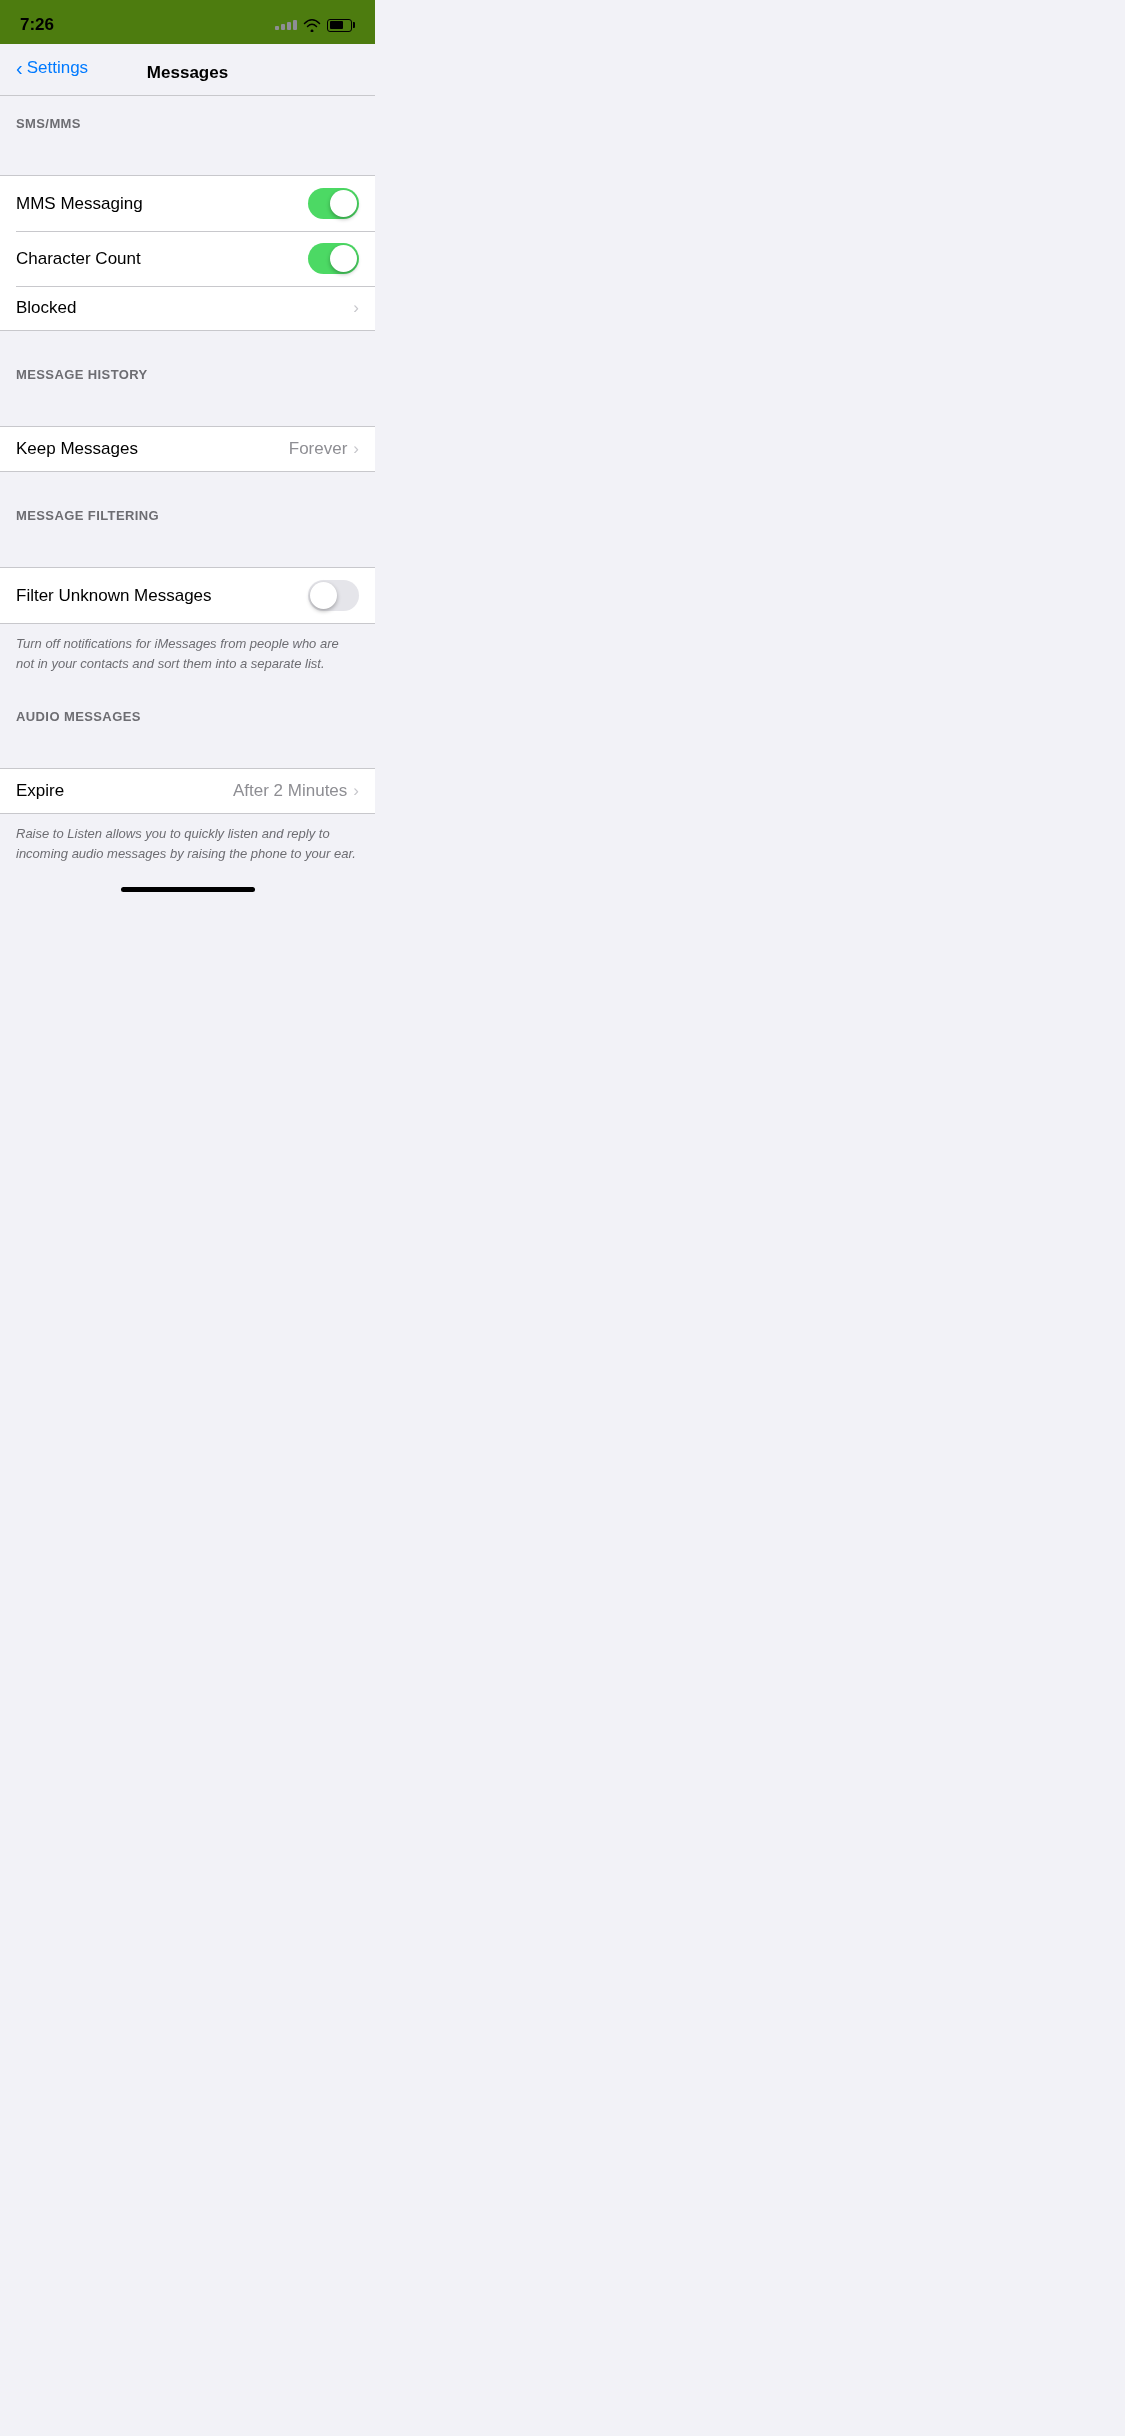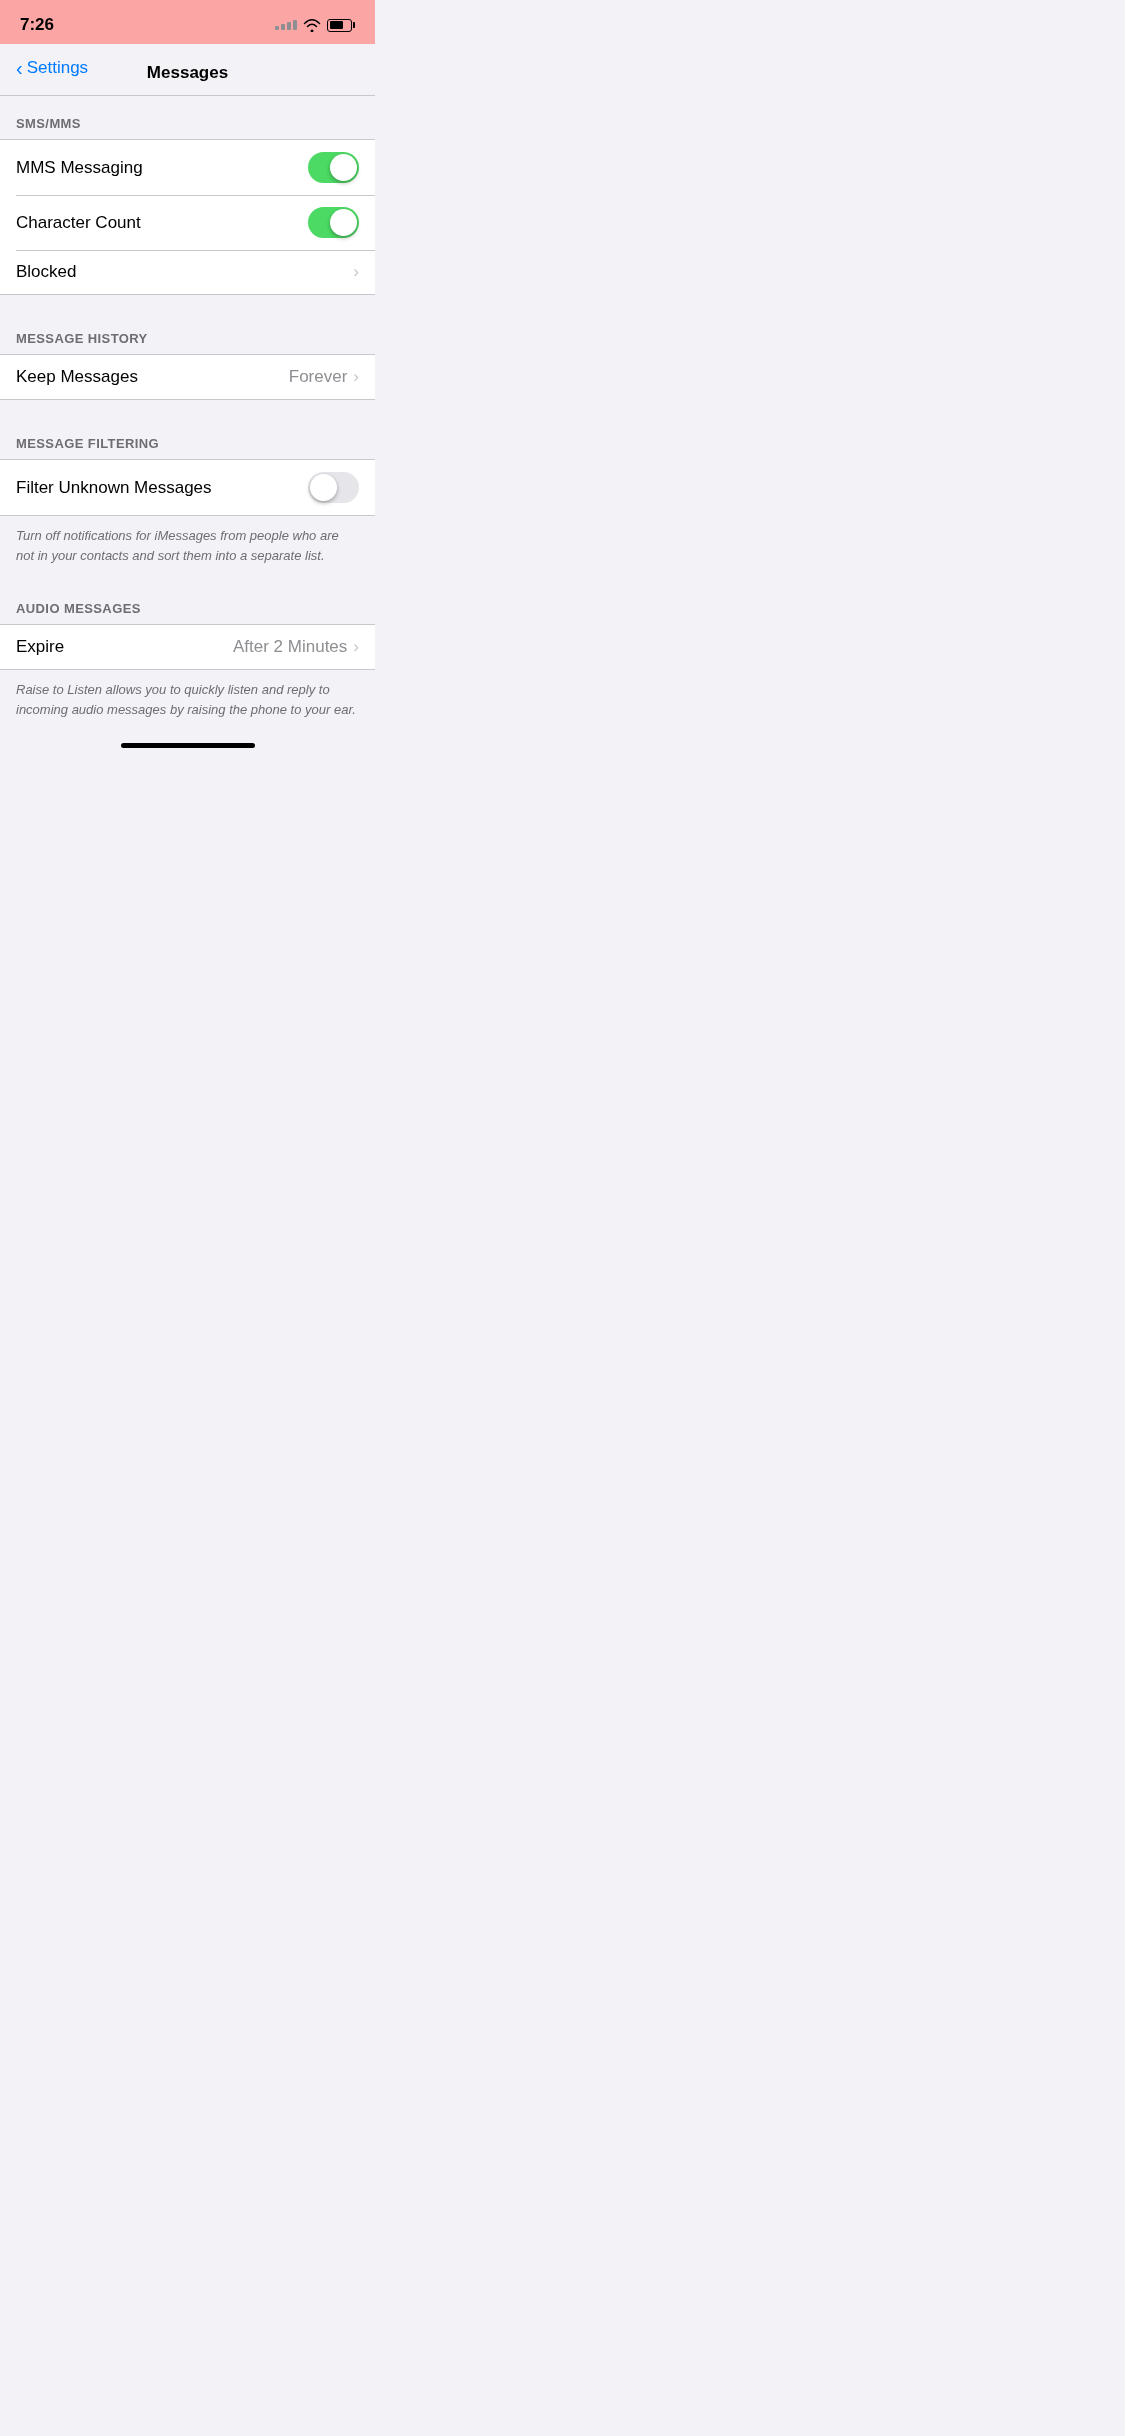--- a/index.html
+++ b/index.html
@@ -12,21 +12,21 @@
       min-height: 812px;
       overflow-x: hidden;
     }
 
     
     .status-bar {
       display: flex;
       justify-content: space-between;
       align-items: center;
       padding: 14px 20px 8px 20px;
-      background: #fca5a5;
+      background: #4d7c0f;
       height: 44px;
     }
 
     .status-time {
       font-size: 17px;
       font-weight: 600;
       color: #000;
     }
 
     .status-icons {
@@ -126,20 +126,21 @@
       letter-spacing: 0.4px;
       background: #f2f2f7;
       font-weight: bold;
     }
 
     
     .settings-group {
       background: #fff;
       border-top: 1px solid #c8c8cc;
       border-bottom: 1px solid #c8c8cc;
+      margin-top: 36px;
     }
 
     .settings-row {
       display: flex;
       align-items: center;
       justify-content: space-between;
       padding: 12px 16px;
       background: #fff;
       min-height: 44px;
       position: relative;

